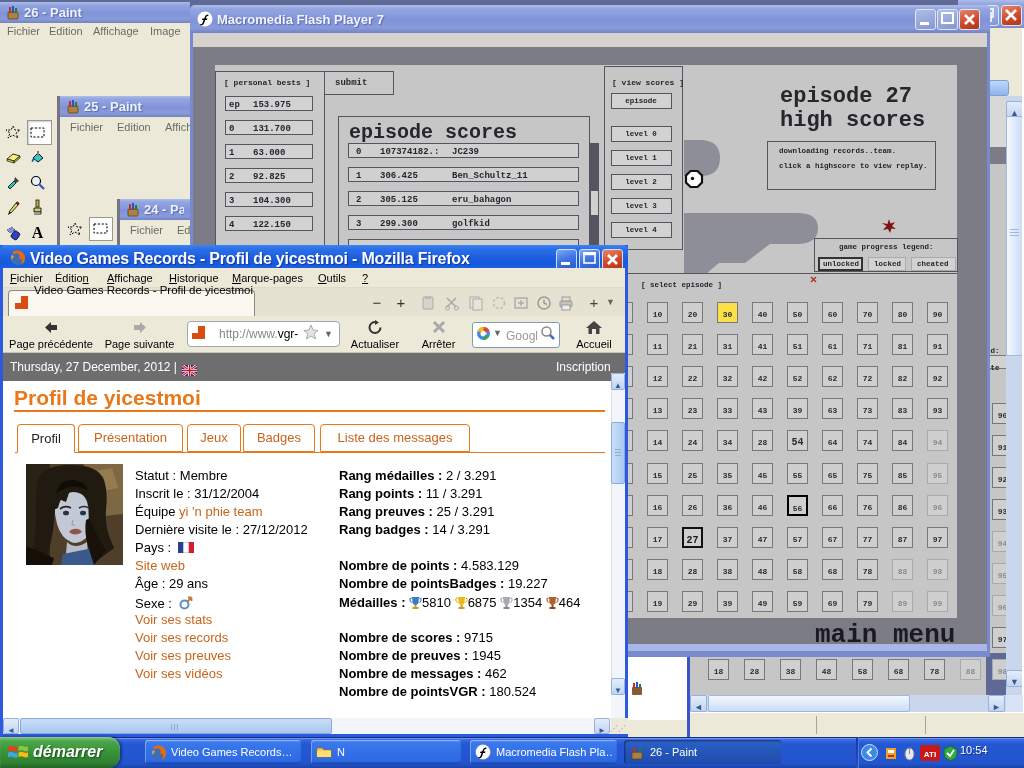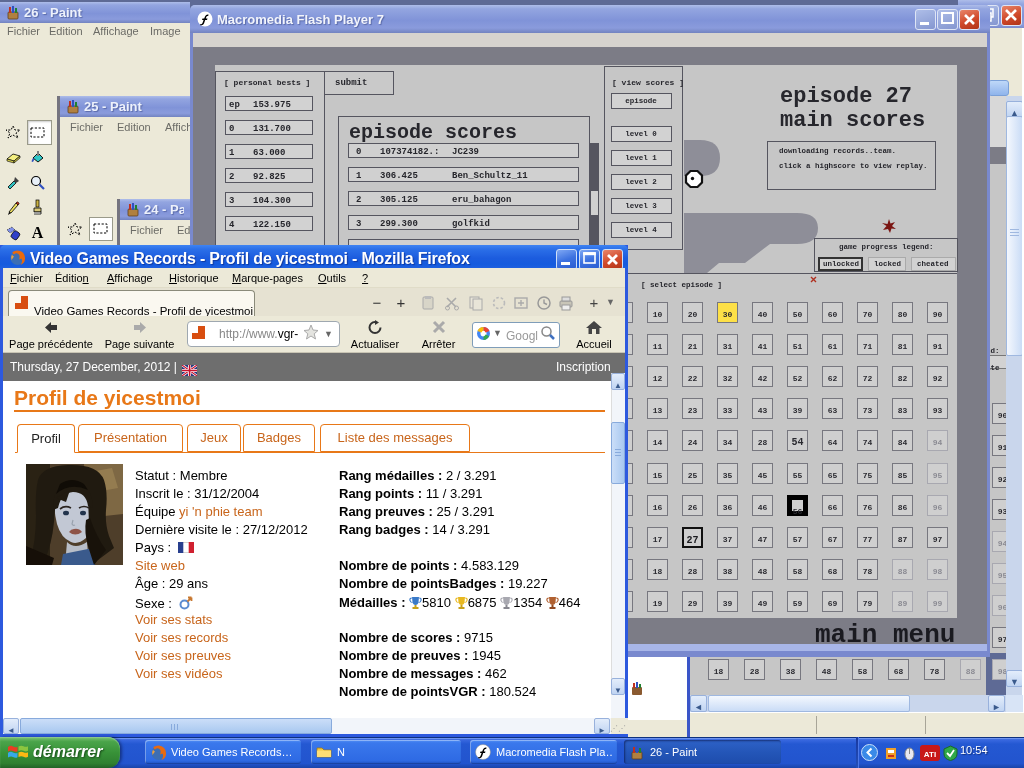--- a/index.html
+++ b/index.html
@@ -238,21 +238,21 @@
 <div style="left:625.25px;top:130px;width:900px;height:11.5px;font-family:'Liberation Mono',monospace;font-weight:bold;color:#26262c;white-space:pre;font-size:7.5px;line-height:9.5px;width:auto;">level 0</div>
 <div style="left:611px;top:150px;width:61px;height:16px;border:1px solid #55555F;background:#D2D2D2"></div>
 <div style="left:625.25px;top:154px;width:900px;height:11.5px;font-family:'Liberation Mono',monospace;font-weight:bold;color:#26262c;white-space:pre;font-size:7.5px;line-height:9.5px;width:auto;">level 1</div>
 <div style="left:611px;top:174px;width:61px;height:16px;border:1px solid #55555F;background:#D2D2D2"></div>
 <div style="left:625.25px;top:178px;width:900px;height:11.5px;font-family:'Liberation Mono',monospace;font-weight:bold;color:#26262c;white-space:pre;font-size:7.5px;line-height:9.5px;width:auto;">level 2</div>
 <div style="left:611px;top:198px;width:61px;height:16px;border:1px solid #55555F;background:#D2D2D2"></div>
 <div style="left:625.25px;top:202px;width:900px;height:11.5px;font-family:'Liberation Mono',monospace;font-weight:bold;color:#26262c;white-space:pre;font-size:7.5px;line-height:9.5px;width:auto;">level 3</div>
 <div style="left:611px;top:222px;width:61px;height:16px;border:1px solid #55555F;background:#D2D2D2"></div>
 <div style="left:625.25px;top:226px;width:900px;height:11.5px;font-family:'Liberation Mono',monospace;font-weight:bold;color:#26262c;white-space:pre;font-size:7.5px;line-height:9.5px;width:auto;">level 4</div>
 <div style="left:780px;top:84px;width:160px;height:20px;font-family:'Liberation Mono',monospace;font-weight:bold;color:#26262c;white-space:pre;font-size:22px;letter-spacing:0px">episode 27</div>
-<div style="left:780px;top:108px;width:160px;height:20px;font-family:'Liberation Mono',monospace;font-weight:bold;color:#26262c;white-space:pre;font-size:22px">main scores</div>
+<div style="left:780px;top:108px;width:160px;height:20px;font-family:'Liberation Mono',monospace;font-weight:bold;color:#26262c;white-space:pre;font-size:22px">high scores</div>
 <div style="left:767px;top:141px;width:169px;height:49px;border:1px solid #55555F"></div>
 <div style="left:779px;top:147px;width:900px;height:11.5px;font-family:'Liberation Mono',monospace;font-weight:bold;color:#26262c;white-space:pre;font-size:7.5px;line-height:9.5px;width:auto;">downloading records..team.</div>
 <div style="left:779px;top:162px;width:900px;height:11.5px;font-family:'Liberation Mono',monospace;font-weight:bold;color:#26262c;white-space:pre;font-size:7.5px;line-height:9.5px;width:auto;">click a highscore to view replay.</div>
 <div style="left:683px;top:135px;width:280px;height:145px;">
     <svg width="280" height="145" style="position:absolute;left:0;top:0">
       <path d="M1 5 L17 5 Q37 5 37 23 Q37 41 17 41 L1 41 Z" fill="#8E8E98"></path>
       <path d="M1 78 L114 78 Q135 78 135 93 Q135 109 114 109 L87 109 L62 128 L36 128 L24 138 L1 138 Z" fill="#8E8E98"></path>
     </svg>
   </div>
 <div style="left:684px;top:169px;width:20px;height:20px;"><svg width="20" height="20">
@@ -324,21 +324,21 @@
 <div style="left:752px;top:495px;width:21px;height:21px;border:1px solid #77777F;background:#CFCFCF;text-align:center"><span style="font-family:'Liberation Mono',monospace;font-weight:bold;font-size:8px;line-height:19px;color:#2A2A30">46</span></div>
 <div style="left:752px;top:527px;width:21px;height:21px;border:1px solid #77777F;background:#CFCFCF;text-align:center"><span style="font-family:'Liberation Mono',monospace;font-weight:bold;font-size:8px;line-height:19px;color:#2A2A30">47</span></div>
 <div style="left:752px;top:559px;width:21px;height:21px;border:1px solid #77777F;background:#CFCFCF;text-align:center"><span style="font-family:'Liberation Mono',monospace;font-weight:bold;font-size:8px;line-height:19px;color:#2A2A30">48</span></div>
 <div style="left:752px;top:591px;width:21px;height:21px;border:1px solid #77777F;background:#CFCFCF;text-align:center"><span style="font-family:'Liberation Mono',monospace;font-weight:bold;font-size:8px;line-height:19px;color:#2A2A30">49</span></div>
 <div style="left:787px;top:302px;width:21px;height:21px;border:1px solid #77777F;background:#CFCFCF;text-align:center"><span style="font-family:'Liberation Mono',monospace;font-weight:bold;font-size:8px;line-height:19px;color:#2A2A30">50</span></div>
 <div style="left:787px;top:334px;width:21px;height:21px;border:1px solid #77777F;background:#CFCFCF;text-align:center"><span style="font-family:'Liberation Mono',monospace;font-weight:bold;font-size:8px;line-height:19px;color:#2A2A30">51</span></div>
 <div style="left:787px;top:366px;width:21px;height:21px;border:1px solid #77777F;background:#CFCFCF;text-align:center"><span style="font-family:'Liberation Mono',monospace;font-weight:bold;font-size:8px;line-height:19px;color:#2A2A30">52</span></div>
 <div style="left:787px;top:398px;width:21px;height:21px;border:1px solid #77777F;background:#CFCFCF;text-align:center"><span style="font-family:'Liberation Mono',monospace;font-weight:bold;font-size:8px;line-height:19px;color:#2A2A30">39</span></div>
 <div style="left:787px;top:430px;width:21px;height:21px;border:1px solid #77777F;background:#CFCFCF;text-align:center"><span style="font-family:'Liberation Mono',monospace;font-weight:bold;font-size:10px;line-height:19px;color:#2A2A30">54</span></div>
 <div style="left:787px;top:463px;width:21px;height:21px;border:1px solid #77777F;background:#CFCFCF;text-align:center"><span style="font-family:'Liberation Mono',monospace;font-weight:bold;font-size:8px;line-height:19px;color:#2A2A30">55</span></div>
-<div style="left:787px;top:495px;width:21px;height:21px;border:5px solid #000000;background:#CFCFCF;text-align:center"><span style="font-family:'Liberation Mono',monospace;font-weight:bold;font-size:8px;line-height:19px;color:#2A2A30">56</span></div>
+<div style="left:787px;top:495px;width:21px;height:21px;border:2px solid #000000;background:#CFCFCF;text-align:center"><span style="font-family:'Liberation Mono',monospace;font-weight:bold;font-size:8px;line-height:19px;color:#2A2A30">56</span></div>
 <div style="left:787px;top:527px;width:21px;height:21px;border:1px solid #77777F;background:#CFCFCF;text-align:center"><span style="font-family:'Liberation Mono',monospace;font-weight:bold;font-size:8px;line-height:19px;color:#2A2A30">57</span></div>
 <div style="left:787px;top:559px;width:21px;height:21px;border:1px solid #77777F;background:#CFCFCF;text-align:center"><span style="font-family:'Liberation Mono',monospace;font-weight:bold;font-size:8px;line-height:19px;color:#2A2A30">58</span></div>
 <div style="left:787px;top:591px;width:21px;height:21px;border:1px solid #77777F;background:#CFCFCF;text-align:center"><span style="font-family:'Liberation Mono',monospace;font-weight:bold;font-size:8px;line-height:19px;color:#2A2A30">59</span></div>
 <div style="left:822px;top:302px;width:21px;height:21px;border:1px solid #77777F;background:#CFCFCF;text-align:center"><span style="font-family:'Liberation Mono',monospace;font-weight:bold;font-size:8px;line-height:19px;color:#2A2A30">60</span></div>
 <div style="left:822px;top:334px;width:21px;height:21px;border:1px solid #77777F;background:#CFCFCF;text-align:center"><span style="font-family:'Liberation Mono',monospace;font-weight:bold;font-size:8px;line-height:19px;color:#2A2A30">61</span></div>
 <div style="left:822px;top:366px;width:21px;height:21px;border:1px solid #77777F;background:#CFCFCF;text-align:center"><span style="font-family:'Liberation Mono',monospace;font-weight:bold;font-size:8px;line-height:19px;color:#2A2A30">62</span></div>
 <div style="left:822px;top:398px;width:21px;height:21px;border:1px solid #77777F;background:#CFCFCF;text-align:center"><span style="font-family:'Liberation Mono',monospace;font-weight:bold;font-size:8px;line-height:19px;color:#2A2A30">63</span></div>
 <div style="left:822px;top:430px;width:21px;height:21px;border:1px solid #77777F;background:#CFCFCF;text-align:center"><span style="font-family:'Liberation Mono',monospace;font-weight:bold;font-size:8px;line-height:19px;color:#2A2A30">64</span></div>
 <div style="left:822px;top:463px;width:21px;height:21px;border:1px solid #77777F;background:#CFCFCF;text-align:center"><span style="font-family:'Liberation Mono',monospace;font-weight:bold;font-size:8px;line-height:19px;color:#2A2A30">65</span></div>
 <div style="left:822px;top:495px;width:21px;height:21px;border:1px solid #77777F;background:#CFCFCF;text-align:center"><span style="font-family:'Liberation Mono',monospace;font-weight:bold;font-size:8px;line-height:19px;color:#2A2A30">66</span></div>
@@ -402,21 +402,21 @@
 <div style="left:169px;top:272px;width:80px;height:14px;font-size:11px;color:#000;white-space:nowrap;width:auto"><u>H</u>istorique</div>
 <div style="left:232px;top:272px;width:80px;height:14px;font-size:11px;color:#000;white-space:nowrap;width:auto"><u>M</u>arque-pages</div>
 <div style="left:318px;top:272px;width:80px;height:14px;font-size:11px;color:#000;white-space:nowrap;width:auto"><u>O</u>utils</div>
 <div style="left:362px;top:272px;width:80px;height:14px;font-size:11px;color:#000;white-space:nowrap;width:auto"><u>?</u></div>
 <div style="left:3px;top:288px;width:622px;height:28px;background:#E6E2D2"></div>
 <div style="left:8px;top:290px;width:247px;height:26px;background:#FAF8F0;border:1px solid #8A8A7A;border-bottom:0;border-radius:4px 4px 0 0"></div>
 <div style="left:14px;top:295px;width:15px;height:15px;"><svg width="15" height="15">
       <rect x="7" y="1" width="7" height="13" fill="#D84E10"></rect>
       <rect x="1" y="8" width="6" height="6" fill="#D84E10"></rect>
     </svg></div>
-<div style="left:34px;top:305px;width:219px;height:14px;font-size:11.5px;color:#000;white-space:nowrap;overflow:hidden">Video Games Records - Profil de yicestmoi</div>
+<div style="left:34px;top:284px;width:219px;height:14px;font-size:11.5px;color:#000;white-space:nowrap;overflow:hidden">Video Games Records - Profil de yicestmoi</div>
 <div style="left:369px;top:295px;width:16px;height:16px;font-size:15px;color:#333;text-align:center;line-height:15px">−</div>
 <div style="left:393px;top:295px;width:16px;height:16px;font-size:15px;color:#333;text-align:center;line-height:15px">+</div>
 <div style="left:420px;top:295px;width:18px;height:16px;"><svg width="16" height="16">
       <rect x="3" y="2" width="10" height="12" rx="1" fill="#D8D5C8" stroke="#AAA"></rect>
       <rect x="5" y="1" width="6" height="3" fill="#BBB"></rect>
     </svg></div>
 <div style="left:444px;top:295px;width:18px;height:16px;"><svg width="16" height="16">
       <path d="M3 3 L12 12 M12 3 L3 12" stroke="#AAA" stroke-width="1.6"></path>
       <circle cx="3.5" cy="13" r="2" fill="none" stroke="#AAA"></circle>
       <circle cx="12.5" cy="13" r="2" fill="none" stroke="#AAA"></circle>

